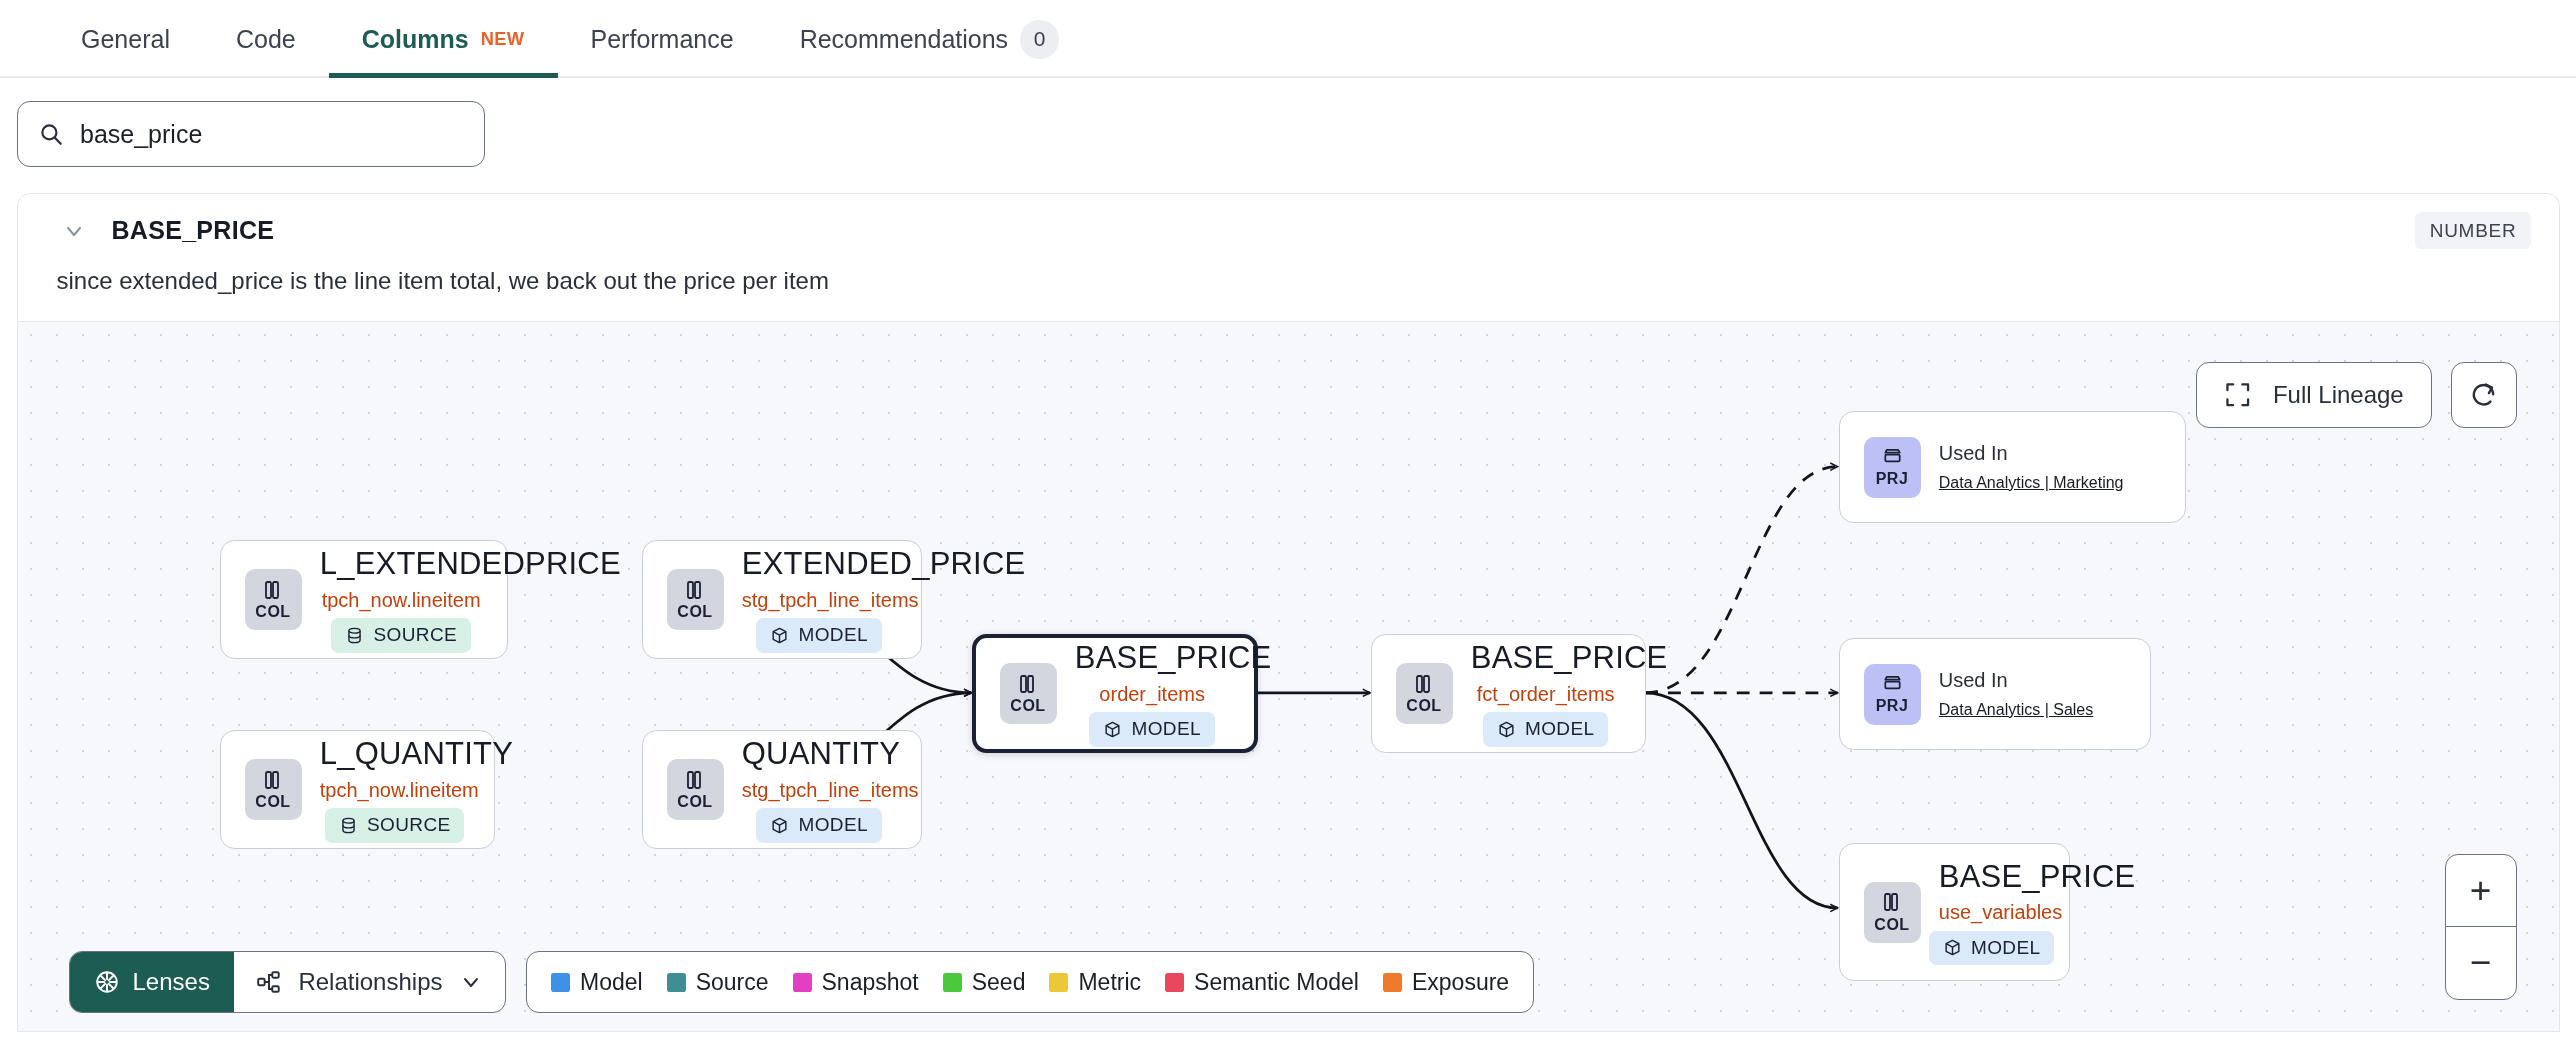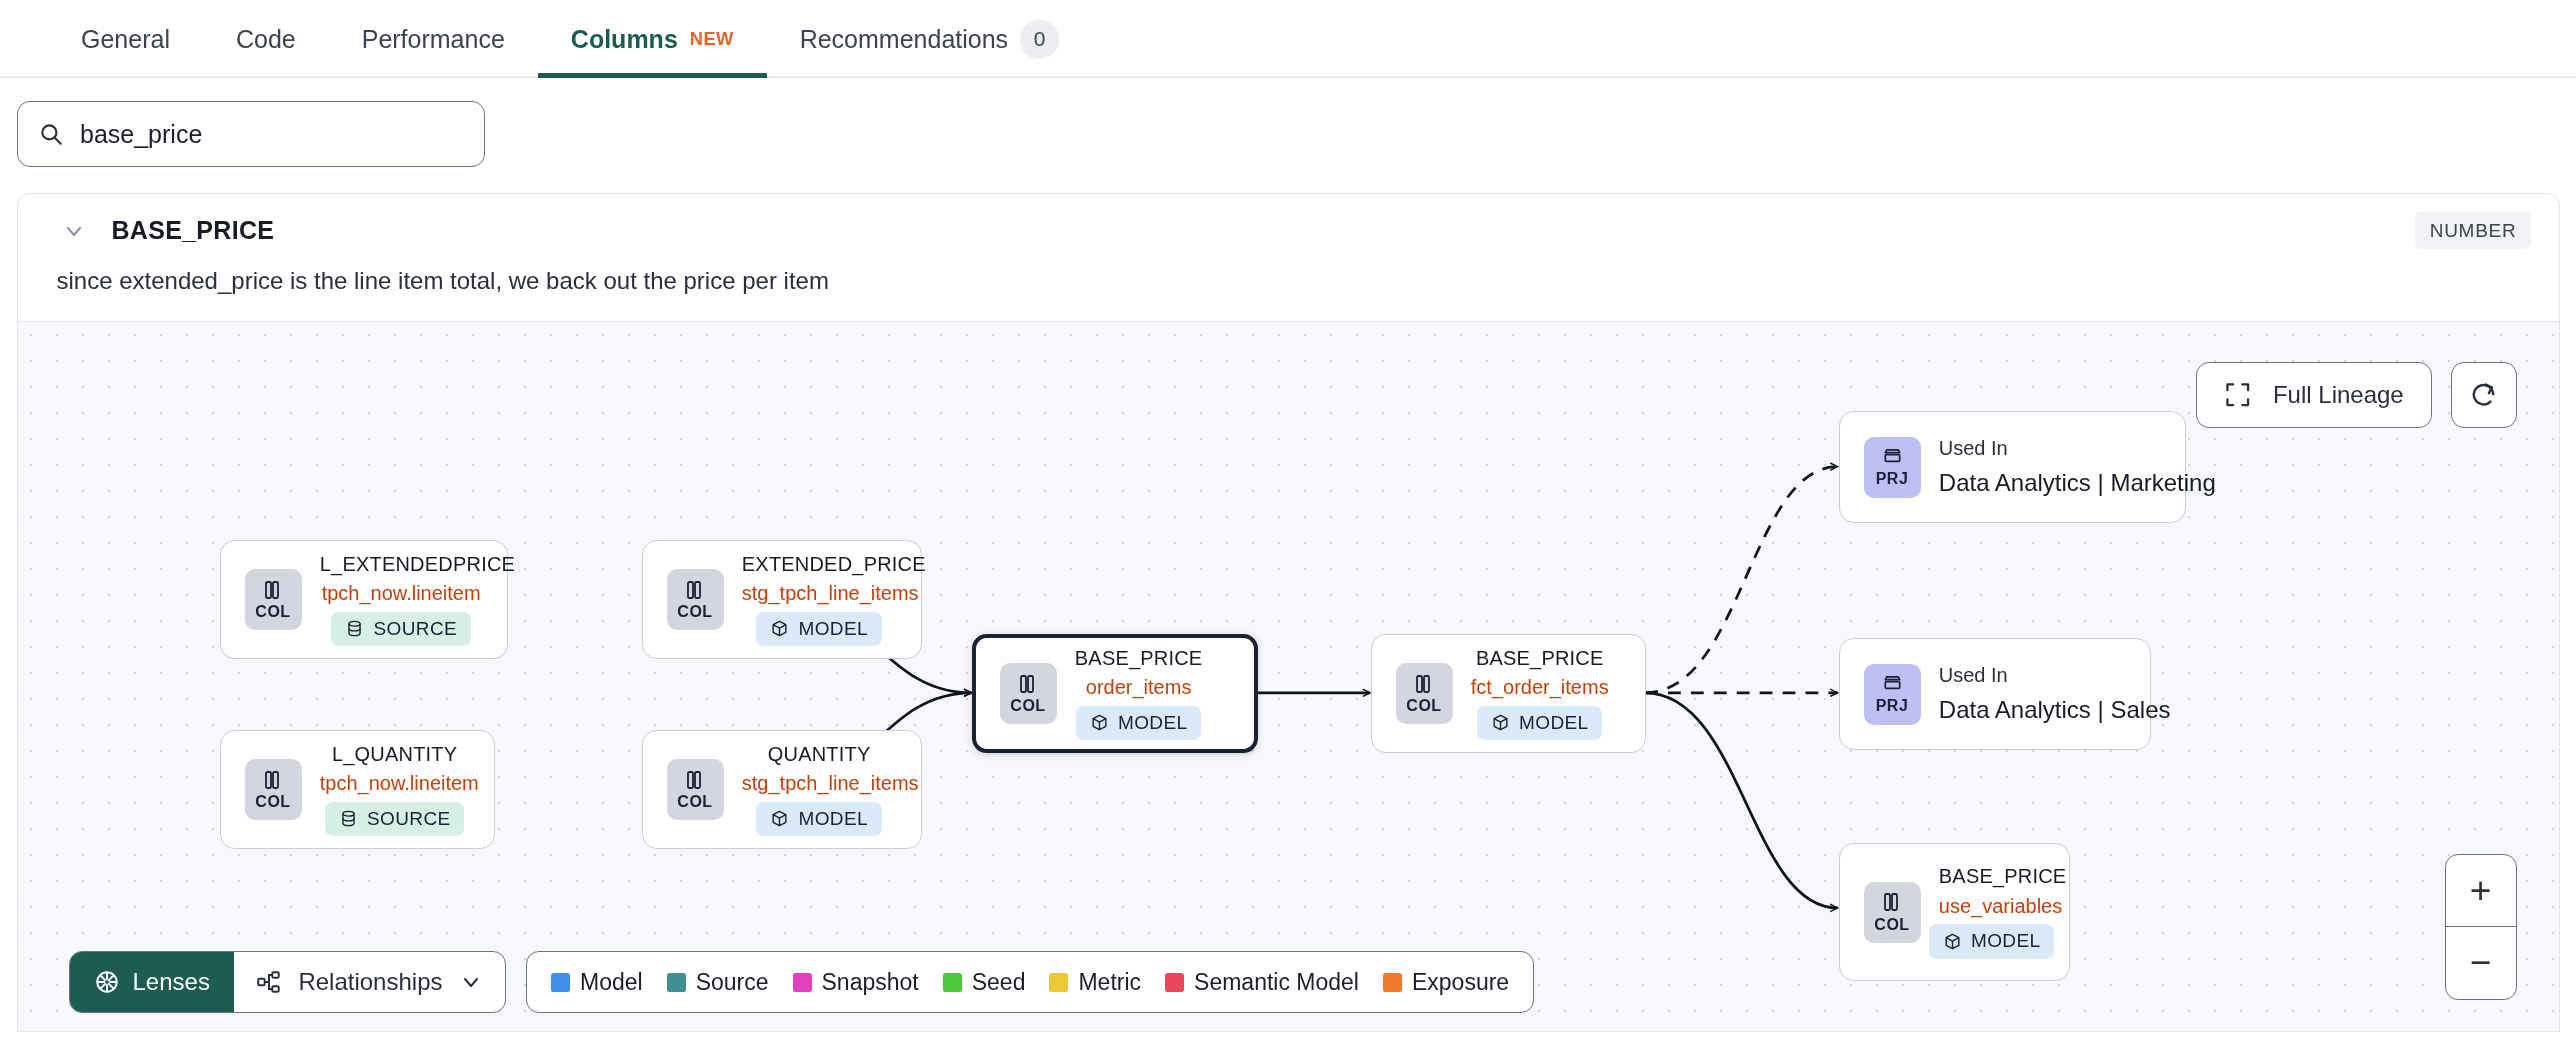--- a/index.html
+++ b/index.html
@@ -175,21 +175,21 @@
     flex-direction: column;
     align-items: center;
     justify-content: center;
     gap: 1.8px;
     color: #1b2135;
   }
   .chip.prj { background: #bcc0f5; }
   .chip-lbl { font-size: 16px; font-weight: 600; letter-spacing: 0.5px; }
   .node-body { display: flex; flex-direction: column; gap: 6.4px; min-width: 0; }
   .node-name {
-    font-size: 20px;
+    font-size: 31px;
     color: #171b26;
     text-align: center;
     white-space: nowrap;
     letter-spacing: 0.2px;
   }
   .node-sub {
     font-size: 20px;
     color: #c2410c;
     text-align: center;
     white-space: nowrap;
@@ -206,21 +206,21 @@
     color: #1b2135;
     white-space: nowrap;
   }
   .node-tag.source { background: #d6f0e6; }
   .node-tag.model  { background: #daeaf9; }
 
   
   .node.proj { align-items: center; }
   .proj-body { display: flex; flex-direction: column; gap: 8.3px; }
   .proj-kicker { font-size: 20px; color: #2a2f3c; }
-  .proj-name { font-size: 24px; color: #171b26; white-space: nowrap; }
+  .proj-name { font-size: 16px; color: #171b26; white-space: nowrap; text-decoration: underline; }
 
   
   .ctl-topright {
     position: absolute;
     top: 40px; right: 42px;
     display: flex; gap: 18.3px;
     z-index: 5;
   }
   .btn-full {
     height: 66px;
@@ -304,26 +304,26 @@
 </head>
 <body>
 
 <div class="tabbar">
   <div class="tab">
     <span>General</span>
   </div>
   <div class="tab">
     <span>Code</span>
   </div>
-  <div class="tab">
-    <span>Performance</span>
-  </div>
   <div class="tab active">
     <span>Columns</span>
     <span class="tab-new">NEW</span>
+  </div>
+  <div class="tab">
+    <span>Performance</span>
   </div>
   <div class="tab">
     <span>Recommendations</span>
     <span class="tab-count">0</span>
   </div>
 </div>
 
 <div class="searchwrap">
   <div class="searchbox">
     <span class="icn">

